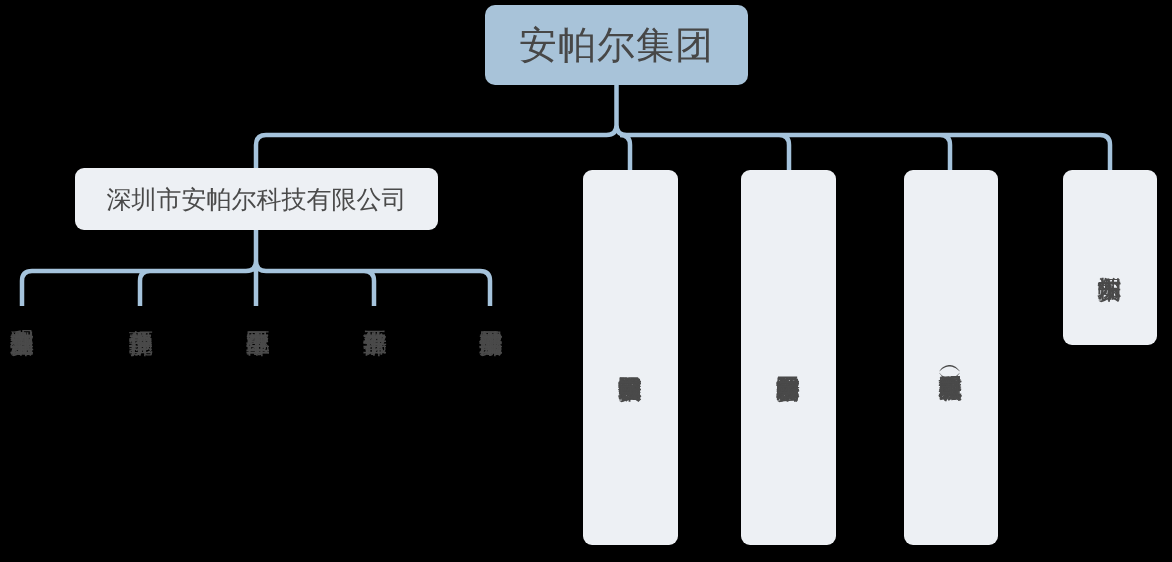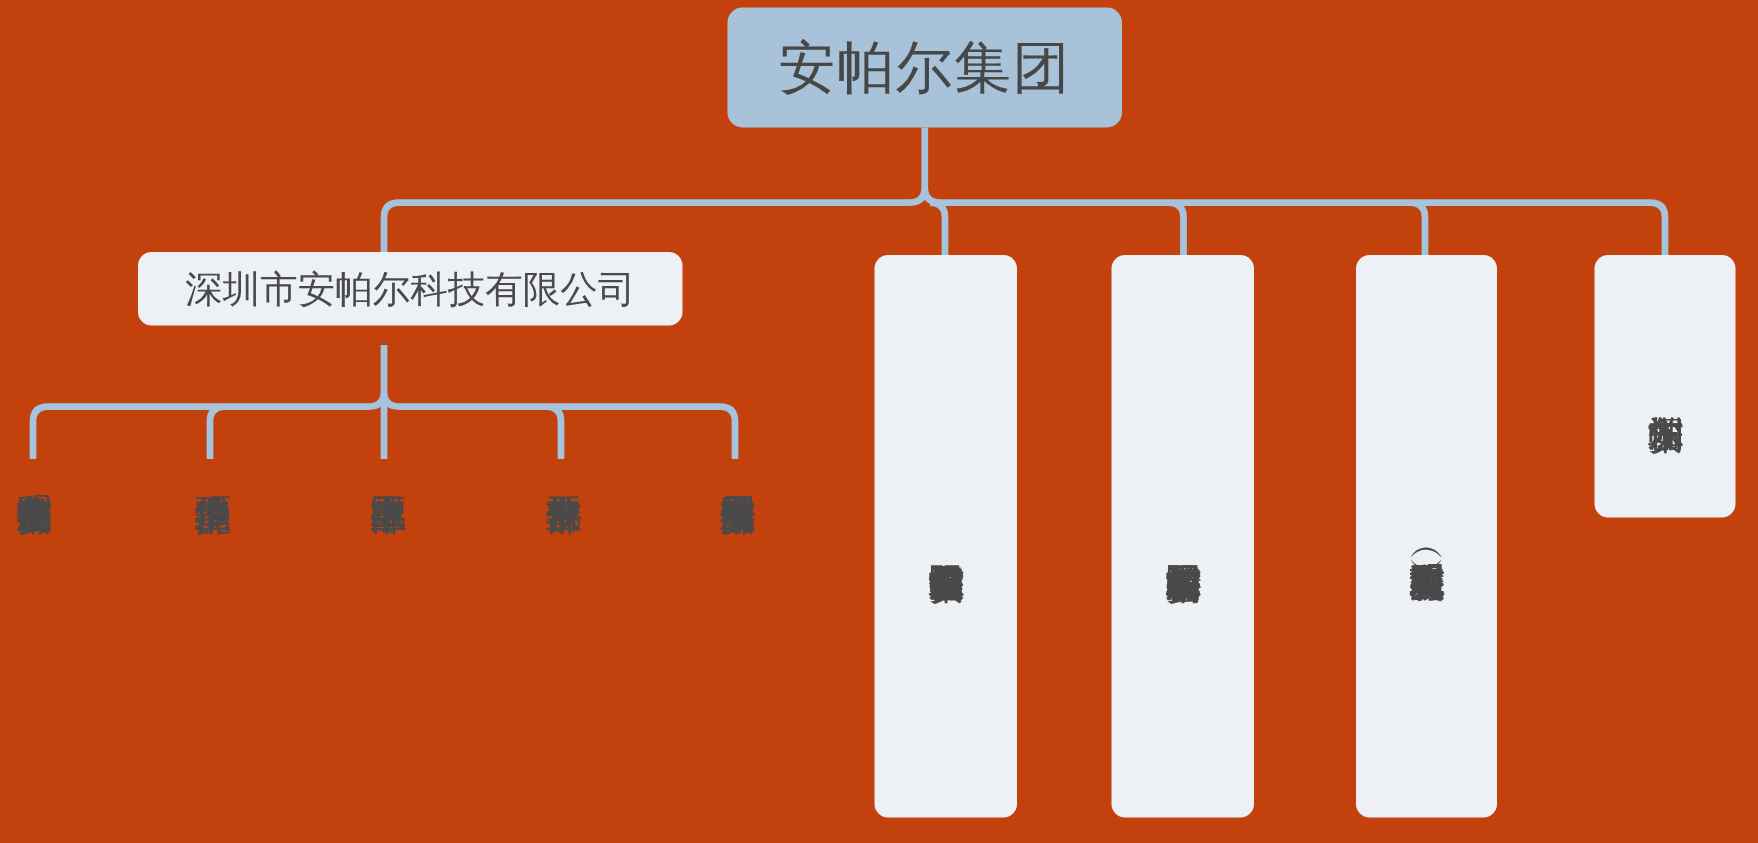--- a/index.html
+++ b/index.html
@@ -5,21 +5,21 @@
   html, body {
     margin: 0;
     padding: 0;
     background: #ffffff;
     font-family: "Liberation Sans", sans-serif;
   }
   .canvas {
     position: relative;
     width: 1172px;
     height: 562px;
-    background: #c2410c;
+    background: #000000;
     overflow: hidden;
     color: #4a4a4a;
   }
   .connectors {
     position: absolute;
     left: 0;
     top: 0;
     width: 1172px;
     height: 562px;
   }
@@ -42,24 +42,24 @@
     font-size: 38px;
     letter-spacing: 1px;
     color: #474747;
     white-space: nowrap;
   }
   .child-box {
     background: #edf0f4;
     border-radius: 9px;
   }
   .hnode {
-    left: 92px;
+    left: 75px;
     top: 168px;
     width: 363px;
-    height: 49px;
+    height: 62px;
   }
   .hnode .label {
     font-size: 25px;
     white-space: nowrap;
   }
   .vnode .label {
     writing-mode: vertical-rl;
     text-orientation: mixed;
     font-size: 24px;
     line-height: 1.05;

